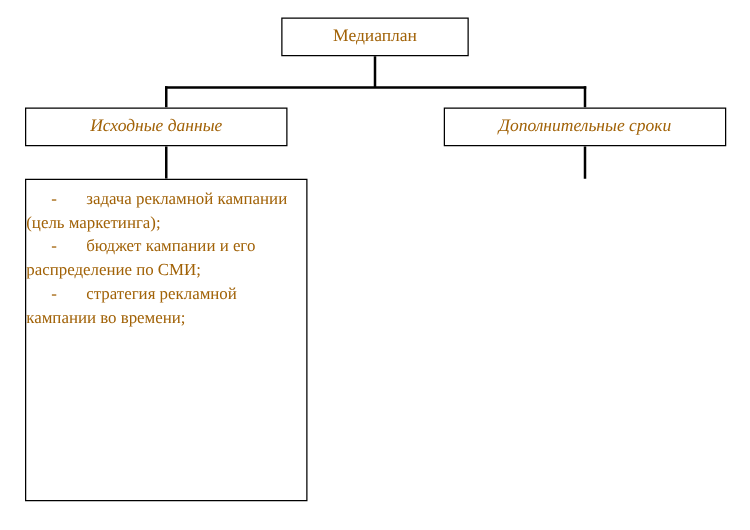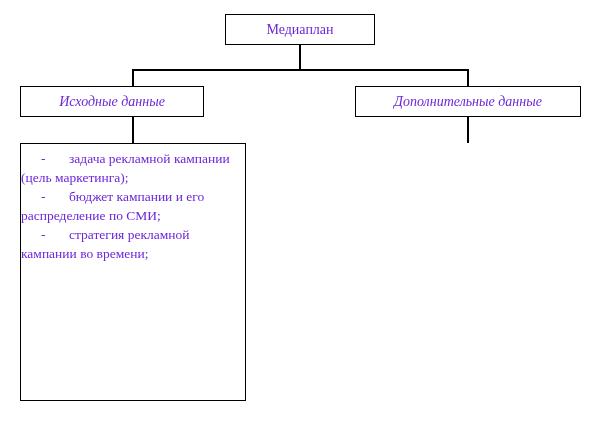--- a/index.html
+++ b/index.html
@@ -6,21 +6,21 @@
     margin: 0;
     padding: 0;
     background: #ffffff;
   }
   .canvas {
     position: relative;
     width: 600px;
     height: 424px;
     background: #ffffff;
     font-family: "Liberation Serif", serif;
-    color: #6d28d9;
+    color: #a16207;
     overflow: hidden;
     border-radius: 27px;
   }
   .box {
     position: absolute;
     border: 1px solid #000000;
     background: #ffffff;
     box-sizing: border-box;
   }
   .center {
@@ -30,21 +30,21 @@
     text-align: center;
   }
   .root-box {
     left: 225px; top: 14px; width: 150px; height: 31px;
     font-size: 14px;
   }
   .header-box {
     font-style: italic;
     font-size: 14px;
   }
-  .header-left  { left: 20px;  top: 86px; width: 184px; height: 31px; }
+  .header-left  { left: 20px;  top: 86px; width: 210px; height: 31px; }
   .header-right { left: 355px; top: 86px; width: 226px; height: 31px; }
   .content-box {
     font-size: 13.5px;
     line-height: 19px;
     padding: 5px 0;
   }
   .content-left  { left: 20px;  top: 143px; width: 226px; height: 258px; }
   .content-right { left: 355px; top: 143px; width: 226px; height: 104px; }
   .item {
     text-indent: 20px;
@@ -78,21 +78,21 @@
   <div class="line line-h"></div>
   <div class="line line-left-stub"></div>
   <div class="line line-right-stub"></div>
   <div class="line line-left-v2"></div>
   <div class="line line-right-v2"></div>
 
   <div class="box center header-box header-left">
     <span>Исходные данные</span>
   </div>
   <div class="box center header-box header-right">
-    <span>Дополнительные данные</span>
+    <span>Дополнительные сроки</span>
   </div>
 
   <div class="box content-box content-left">
     <div class="item"><span class="dash">-</span><span>задача рекламной кампании (цель маркетинга);</span></div>
     <div class="item"><span class="dash">-</span><span>бюджет кампании и его распределение по СМИ;</span></div>
     <div class="item"><span class="dash">-</span><span>стратегия рекламной кампании во времени;</span></div>
   </div>
 
 
 </div>

